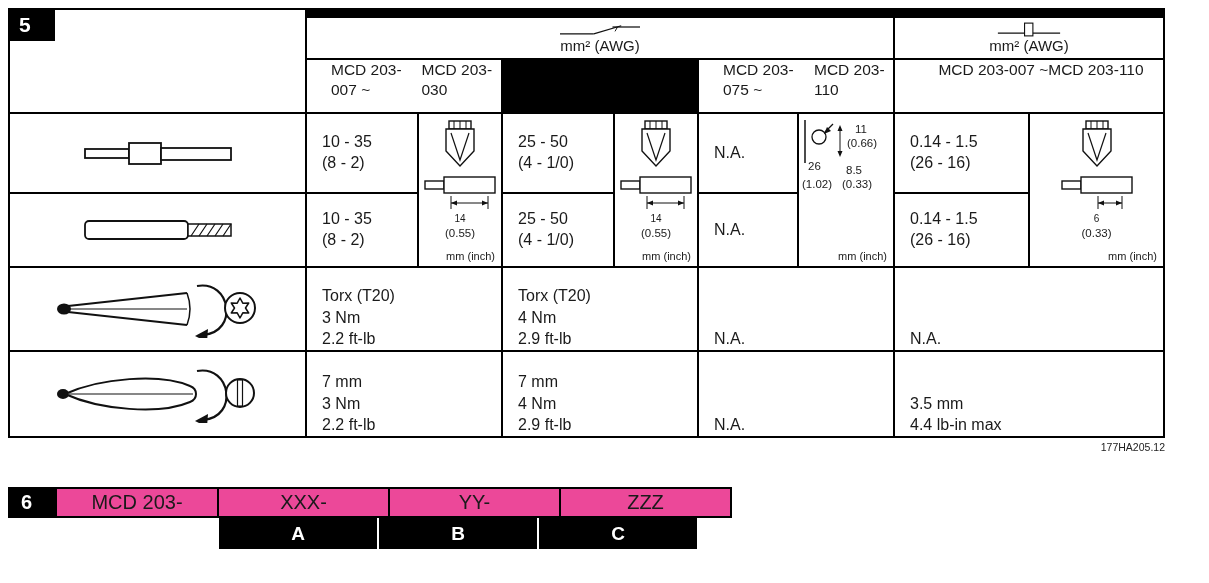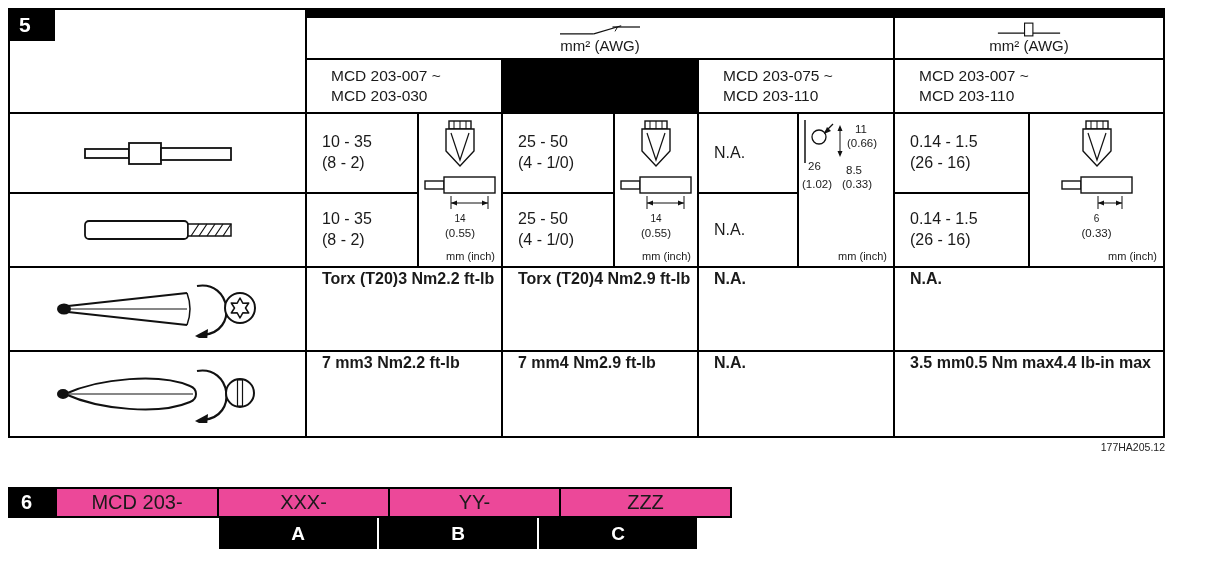--- a/index.html
+++ b/index.html
@@ -15,23 +15,23 @@
     gap:2px; background:#000; border:2px solid #000;
   }
   .cell { background:#fff; position:relative; box-sizing:border-box; overflow:hidden; }
   .numbadge {
     position:absolute; top:-2px; left:-2px; width:47px; height:33px;
     background:#000; color:#fff; font-weight:bold; font-size:21px;
     display:flex; align-items:center; padding-left:11px; box-sizing:border-box;
   }
   .hdr { display:flex; flex-direction:column; align-items:center; justify-content:space-between; padding:4px 0 4px;margin-top:8px; }
   .unitlbl { font-size:15px; }
-  .range { display:flex; flex-direction:column; justify-content:center; padding-left:24px; font-size:15.5px; line-height:1.3; }
+  .range { display:flex; flex-direction:row; justify-content:center; padding-left:24px; font-size:15.5px; line-height:1.3; }
   .val   { display:flex; flex-direction:column; justify-content:center; padding-left:15px; font-size:16px; line-height:1.3; }
-  .txt3  { display:flex; flex-direction:row; justify-content:flex-start; padding-left:15px; font-size:16px; line-height:1.35;font-weight:bold; }
+  .txt3  { display:flex; flex-direction:column; justify-content:flex-end; padding-left:15px; font-size:16px; line-height:1.35; }
   .iconcell { display:flex; align-items:center; justify-content:center; }
 
   
   .diag .clamp { position:absolute; top:6px; left:50%; transform:translateX(-50%); }
   .diag .side  { position:absolute; top:62px; left:50%; transform:translateX(-50%); }
   .dimv { position:absolute; top:99px;  left:0; width:100%; text-align:center; font-size:10px; }
   .dimi { position:absolute; top:113px; left:0; width:100%; text-align:center; font-size:11.5px; }
   .unit-sm { position:absolute; bottom:4px; right:6px; font-size:11px; }
   .diagc .lug { position:absolute; top:5px; left:3px; }
   .cd { position:absolute; font-size:11.5px; white-space:nowrap; }
@@ -283,21 +283,20 @@
     <div class="cell txt3" style="grid-area:6/4/7/6">
       <span>7 mm</span>
       <span>4 Nm</span>
       <span>2.9 ft-lb</span>
     </div>
     <div class="cell txt3" style="grid-area:6/6/7/8">
       <span>N.A.</span>
     </div>
     <div class="cell txt3" style="grid-area:6/8/7/10">
       <span>3.5 mm</span>
-      <span>0.5 Nm max</span>
       <span>4.4 lb-in max</span>
     </div>
 
   </div>
 
   <div class="caption">177HA205.12</div>
 
   <div class="fig6">
     <div class="f6r1">
       <div class="f6badge">6</div>

